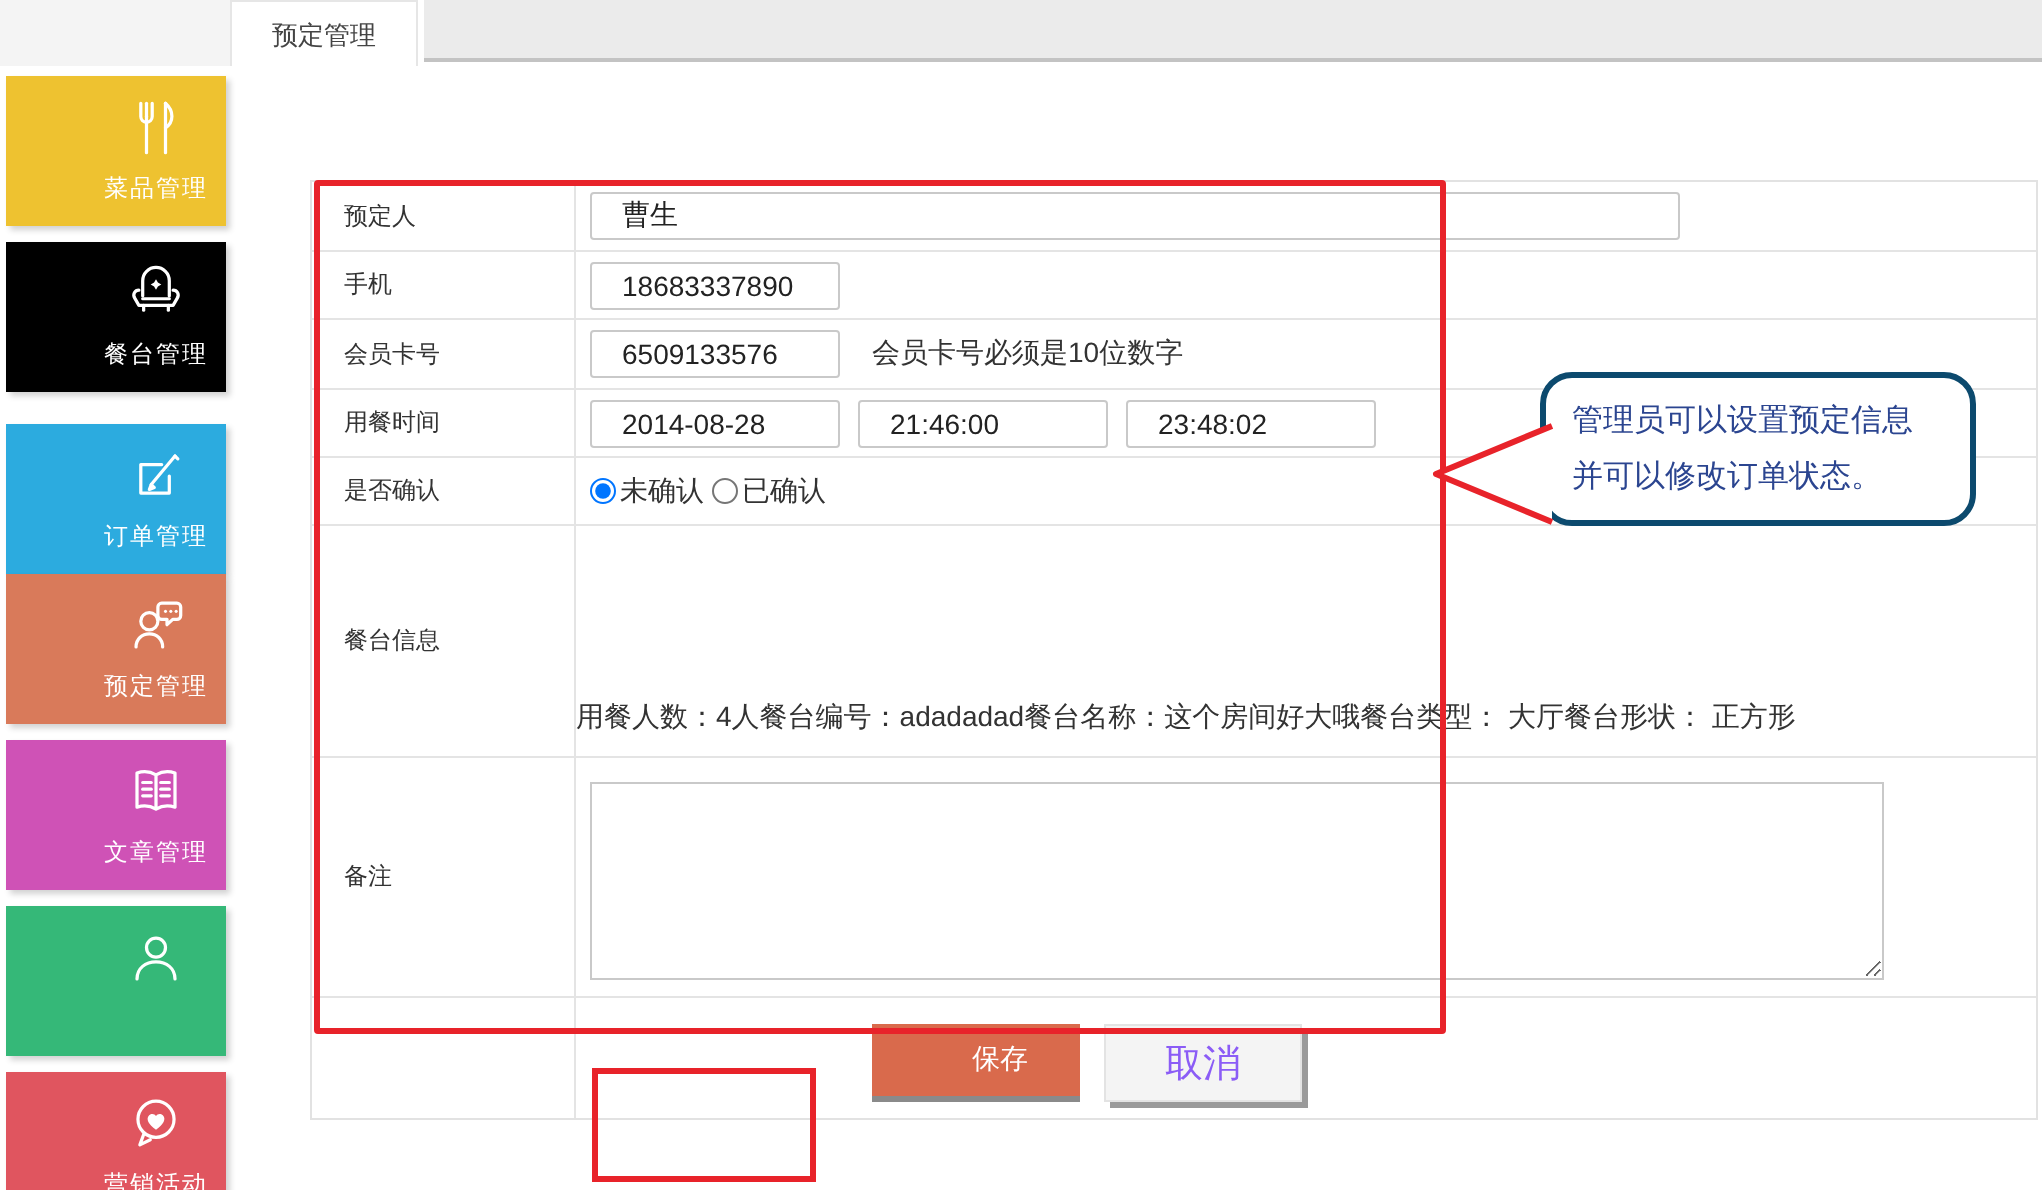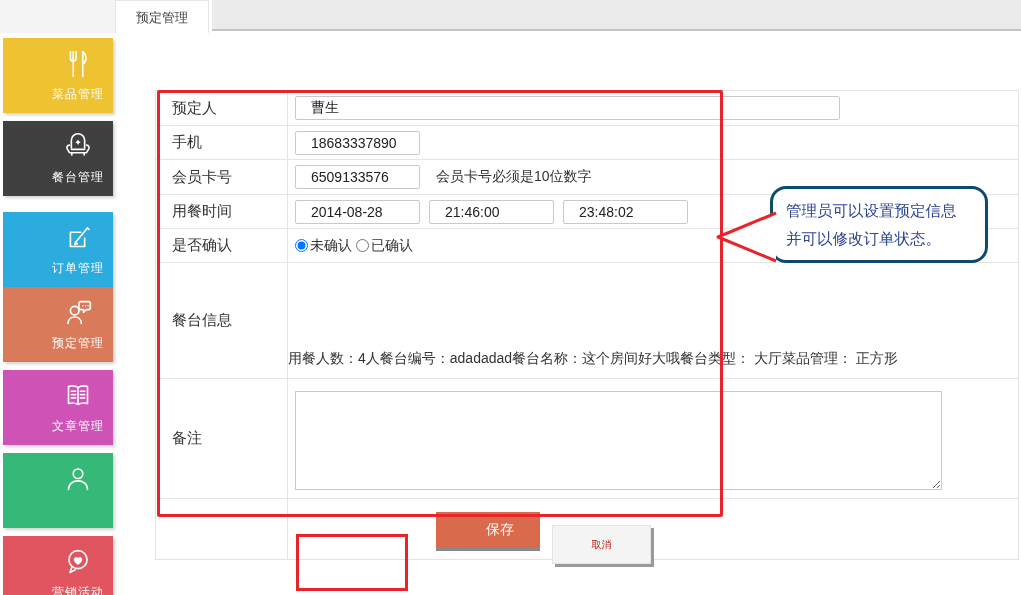--- a/index.html
+++ b/index.html
@@ -19,21 +19,21 @@
   .side-item { position:absolute; left:3px; width:110px; height:75px;
                display:flex; flex-direction:column; align-items:center;
                padding-top:7px; box-shadow:2px 2px 3px rgba(0,0,0,0.18); cursor:pointer;padding-left:40px; }
   .side-item svg { width:38px; height:38px; display:block; }
   .side-label { color:#fff; font-size:12px; margin-top:3px; letter-spacing:1px; }
 
   
   #form-table { left:155px; top:90px; width:864px; border:1px solid #e2e2e2; background:#fff; }
   .frow { display:flex; border-bottom:1px solid #e4e4e4; }
   .fl { width:132px; flex:0 0 132px; border-right:1px solid #e4e4e4;
-        display:flex; align-items:center; padding-left:16px; font-size:15px; color:#333; }
+        display:flex; align-items:center; padding-left:16px; font-size:12px; color:#333; }
   .fc { flex:1; display:flex; align-items:center; padding-left:7px; font-size:14px; }
   .h35 { height:35px; } .h34 { height:34px; } .h116 { height:116px; } .h120 { height:120px; } .h60 { height:60px; border-bottom:none; }
   input[type=text] { height:24px; border:1px solid #c9c9c9; border-radius:2px;
                      padding:0 15px; font-size:14px; color:#222;
                      font-family:"Liberation Sans","DejaVu Sans",sans-serif; }
   #reserver-input { width:545px; }
   .w125 { width:125px; }
   .gap8 { margin-left:9px; }
   select { height:24px; width:47px; font-size:14px; border:1px solid #c9c9c9; background:#fff; }
   .hint { margin-left:16px; font-size:14px; color:#333; }
@@ -43,23 +43,23 @@
   .tinfo div { white-space:pre; }
   #remark-cell { align-items:flex-start; }
   #remark-textarea { margin-top:12px; width:647px; height:99px; border:1px solid #c9c9c9;
                      resize:both; font-size:14px; padding:4px;
                      font-family:"Liberation Sans","DejaVu Sans",sans-serif; }
   
   #btn-row-content { padding-top:13px; align-items:flex-start; }
   #save-button { margin-left:141px; width:104px; height:39px; background:#d96a4c; color:#fff;
                  font-size:14px; border:none; border-bottom:3px solid #8a8a8a; cursor:pointer;
                  font-family:"Liberation Sans","DejaVu Sans",sans-serif;padding-left:24px; }
-  #cancel-button { margin-left:12px; width:99px; height:39px; background:#f4f4f4; color:#b91c1c;
-                   font-size:10px; border:1px solid #e3e3e3; box-shadow:3px 3px 0 #9a9a9a; cursor:pointer;
-                   font-family:"Liberation Sans","DejaVu Sans",sans-serif;margin-top:13px; }
+  #cancel-button { margin-left:12px; width:99px; height:39px; background:#f4f4f4; color:#8b5cf6;
+                   font-size:19px; border:1px solid #e3e3e3; box-shadow:3px 3px 0 #9a9a9a; cursor:pointer;
+                   font-family:"Liberation Sans","DejaVu Sans",sans-serif; }
 
   
   #form-red-rect { left:157px; top:90px; width:566px; height:427px;
                    border:3px solid #e8232a; border-radius:2px; pointer-events:none; z-index:15; }
   #save-red-rect { left:296px; top:534px; width:112px; height:57px;
                    border:3px solid #e8232a; pointer-events:none; z-index:15; }
   #callout-bubble { left:770px; top:186px; width:218px; height:77px; background:#fff;
                     border:3px solid #0c4a6e; border-radius:16px; z-index:20;
                     padding:8px 0 0 13px; font-size:15.5px; line-height:28px;
                     color:#2b4590; }
@@ -78,21 +78,21 @@
       <path d="M12 7v7a3 3 0 0 0 6 0V7"></path>
         <path d="M15 7v7"></path>
         <path d="M15 14v19"></path>
       <path d="M25 7v26"></path>
         <path d="M25 7c4.5 4 4.5 10 0 13"></path>
     </svg>
   </span>
   <span class="side-label">菜品管理</span>
 </div>
 
-<div class="side-item" style="top: 121px; background-color: #404040;">
+<div class="side-item" style="top: 121px; background-color: #000000;">
   <span>
     <svg viewBox="0 0 40 40" fill="none" stroke="#fff" stroke-width="1.7" stroke-linecap="round" stroke-linejoin="round">
       <path d="M13 21v-8a7 7 0 0 1 14 0v8"></path>
       <path d="M11 18c-2.2 0-3.4 2.2-2.2 4.2L11 26h18l2.2-3.8c1.2-2 0-4.2-2.2-4.2"></path>
       <path d="M13 22.5h14"></path>
         <path d="M13.5 26v2.5"></path>
         <path d="M26.5 26v2.5"></path>
       <path d="M20 12.2l1 1.8 1.8 1-1.8 1-1 1.8-1-1.8-1.8-1 1.8-1z" fill="#fff" stroke="none"></path>
     </svg>
   </span>
@@ -209,21 +209,21 @@
     </div>
   </div>
 
   <div class="frow h116">
     <div class="fl">餐台信息</div>
     <div class="fc tinfo">
       <div>用餐人数：4人</div>
       <div>餐台编号：adadadad</div>
       <div>餐台名称：这个房间好大哦</div>
       <div>餐台类型： 大厅</div>
-      <div>菜品管理： 正方形</div>
+      <div>餐台形状： 正方形</div>
     </div>
   </div>
 
   <div class="frow h120">
     <div class="fl">备注</div>
     <div class="fc" id="remark-cell">
       <textarea id="remark-textarea" style=""></textarea>
     </div>
   </div>
 

